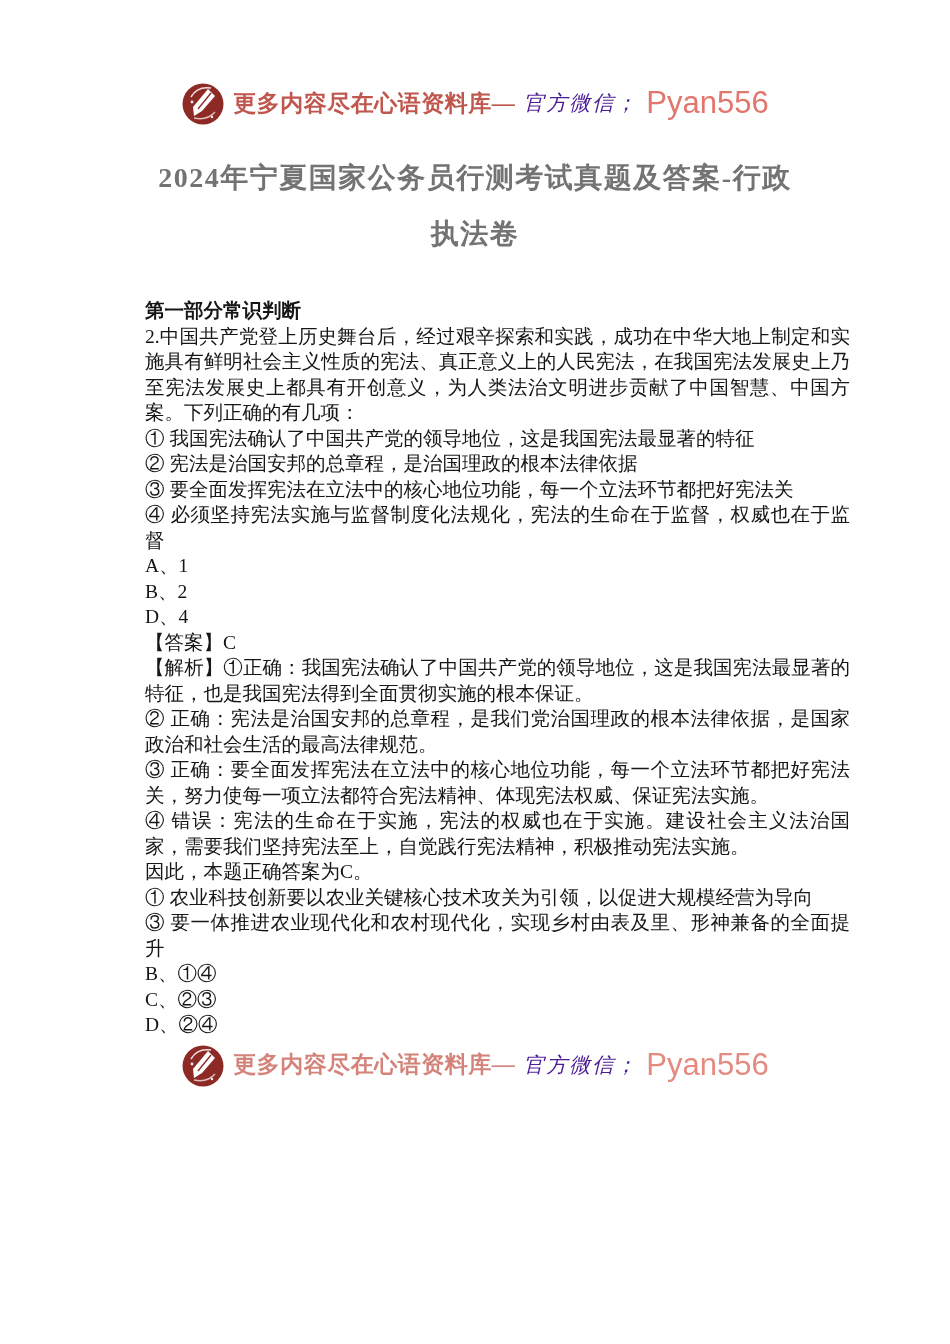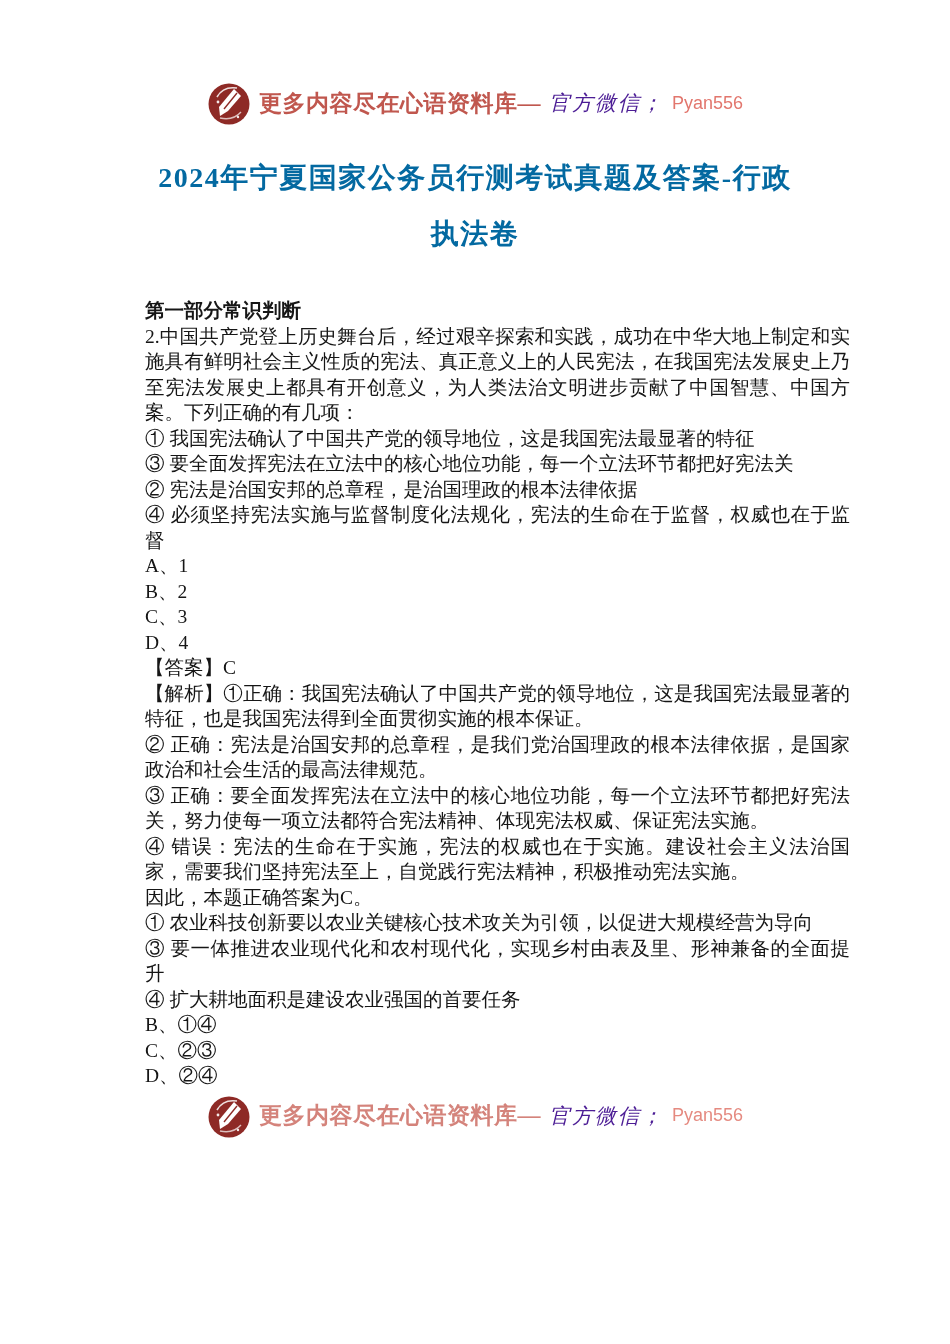--- a/index.html
+++ b/index.html
@@ -30,36 +30,36 @@
     letter-spacing: 0.5px;
   }
   .wm-label {
     font-size: 21px;
     color: #4c1d95;
     font-style: italic;
     letter-spacing: 2px;
   }
   .wm-id {
     font-family: "Liberation Sans", "DejaVu Sans", sans-serif;
-    font-size: 18px;
+    font-size: 31px;
     color: #e2766d;
   }
   .watermark.footer { margin-top: 2px; }
   .watermark.footer .wm-brand { color: #d4837b; }
   .watermark.footer .wm-id { color: #e58a80; }
 
   
   .doc-title {
     margin-top: 22px;
     text-align: center;
     font-size: 28px;
     font-weight: bold;
     line-height: 56px;
     letter-spacing: 1.5px;
-    color: #0369a1;
+    color: #737373;
   }
 
   
   .content {
     margin: 36px 100px 0 145px;
     font-size: 19.5px;
     line-height: 25.5px;
     text-align: justify;
     color: #161616;
   }
@@ -91,37 +91,35 @@
   <h1 class="doc-title">
     <span>2024年宁夏国家公务员行测考试真题及答案-行政</span><br>
     <span>执法卷</span>
   </h1>
 
   <div class="content">
     <p class="section-heading">第一部分常识判断</p>
 
     <p>2.中国共产党登上历史舞台后，经过艰辛探索和实践，成功在中华大地上制定和实施具有鲜明社会主义性质的宪法、真正意义上的人民宪法，在我国宪法发展史上乃至宪法发展史上都具有开创意义，为人类法治文明进步贡献了中国智慧、中国方案。下列正确的有几项：</p>
     <p>① 我国宪法确认了中国共产党的领导地位，这是我国宪法最显著的特征</p>
+    <p>② 宪法是治国安邦的总章程，是治国理政的根本法律依据</p>
     <p>③ 要全面发挥宪法在立法中的核心地位功能，每一个立法环节都把好宪法关</p>
-    <p>② 宪法是治国安邦的总章程，是治国理政的根本法律依据</p>
     <p>④ 必须坚持宪法实施与监督制度化法规化，宪法的生命在于监督，权威也在于监督</p>
     <p>A、1</p>
     <p>B、2</p>
-    <p>C、3</p>
     <p>D、4</p>
     <p>【答案】C</p>
     <p>【解析】①正确：我国宪法确认了中国共产党的领导地位，这是我国宪法最显著的特征，也是我国宪法得到全面贯彻实施的根本保证。</p>
     <p>② 正确：宪法是治国安邦的总章程，是我们党治国理政的根本法律依据，是国家政治和社会生活的最高法律规范。</p>
     <p>③ 正确：要全面发挥宪法在立法中的核心地位功能，每一个立法环节都把好宪法关，努力使每一项立法都符合宪法精神、体现宪法权威、保证宪法实施。</p>
     <p>④ 错误：宪法的生命在于实施，宪法的权威也在于实施。建设社会主义法治国家，需要我们坚持宪法至上，自觉践行宪法精神，积极推动宪法实施。</p>
     <p>因此，本题正确答案为C。</p>
 
     <p>① 农业科技创新要以农业关键核心技术攻关为引领，以促进大规模经营为导向</p>
     <p>③ 要一体推进农业现代化和农村现代化，实现乡村由表及里、形神兼备的全面提升</p>
-    <p>④ 扩大耕地面积是建设农业强国的首要任务</p>
     <p>B、①④</p>
     <p>C、②③</p>
     <p>D、②④</p>
   </div>
 
   <div class="watermark footer">
     <span class="wm-logo">
       <svg width="44" height="48" viewBox="0 0 44 48" aria-hidden="true">
         <circle cx="22" cy="25" r="20.5" fill="#8e2a26"></circle>
         <path d="M10 18 Q16 7 30 9" stroke="#ffffff" stroke-width="1.6" fill="none" opacity="0.85"></path>

